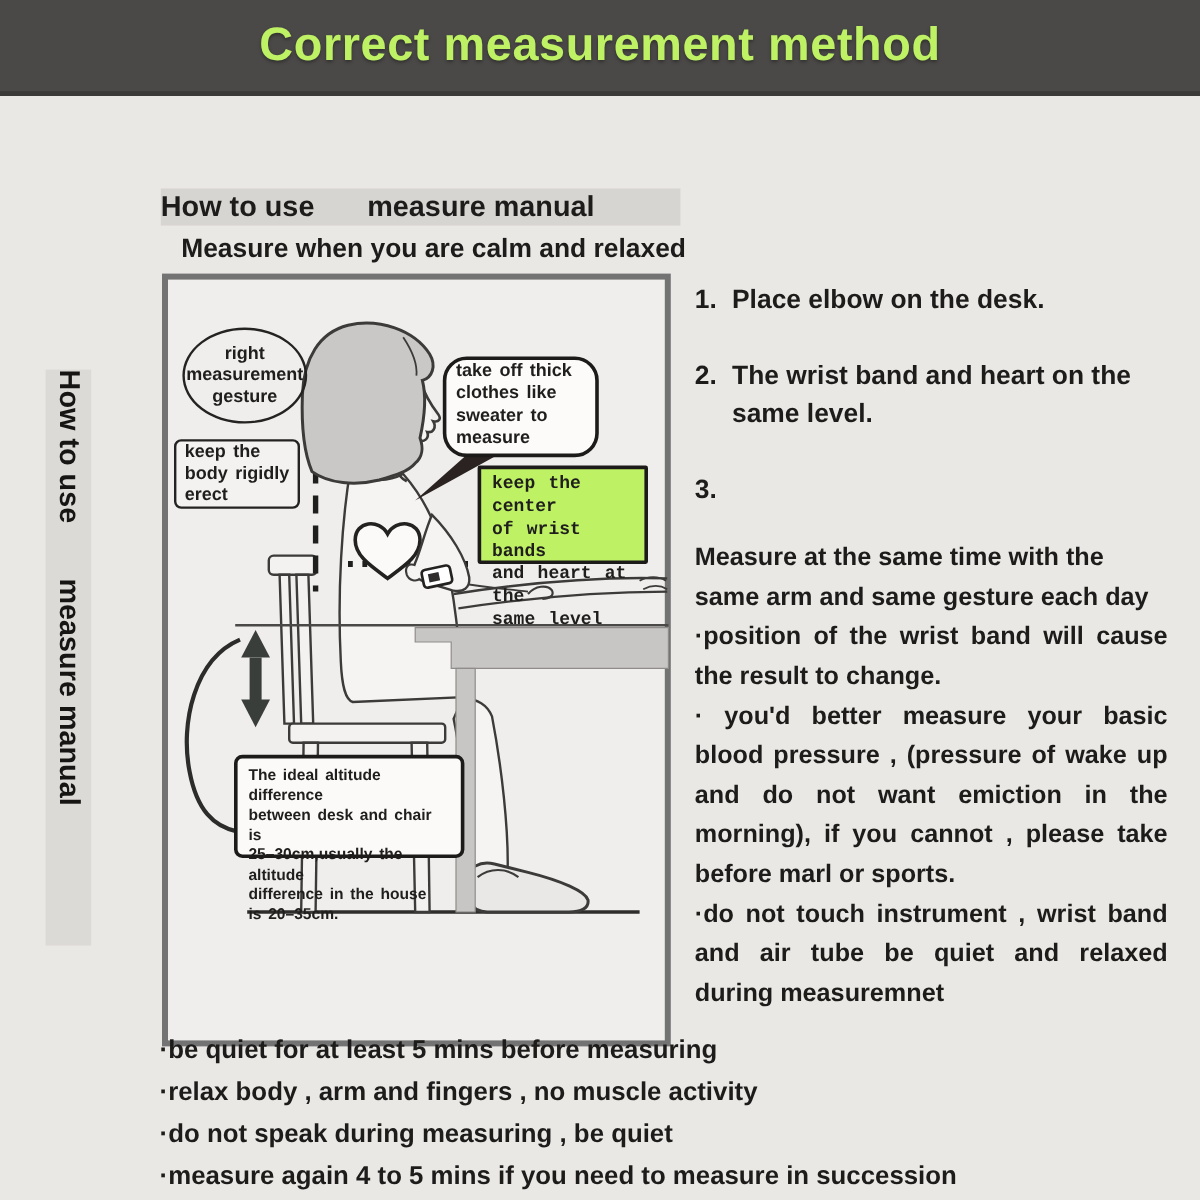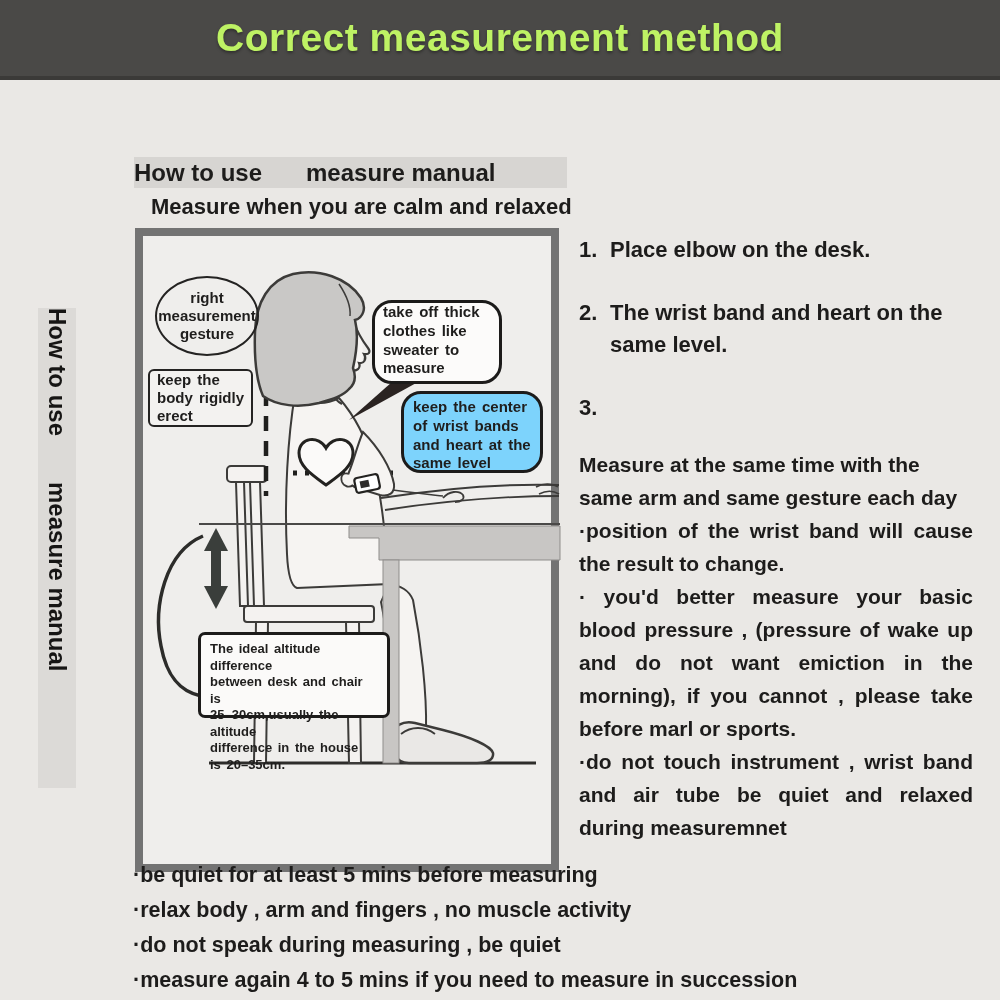--- a/index.html
+++ b/index.html
@@ -21,35 +21,35 @@
   .vgap{display:inline-block;width:46px;}
 
   
   .heading-band{position:absolute;left:134px;top:157px;width:433px;height:31px;background:#d7d5d2;
                 display:flex;align-items:center;font-size:24px;font-weight:700;}
   .hgap{display:inline-block;width:44px;}
   .subheading{position:absolute;left:135px;top:194px;font-size:22px;font-weight:700;margin-left:16px;}
 
   
   .figure-box{position:absolute;left:135px;top:228px;width:424px;height:644px;
-              background:#efeeec;border:8px solid #737373;box-sizing:border-box;}
+              background:#efeeec;border:5px solid #737373;box-sizing:border-box;}
   .figure-box svg{position:absolute;left:0;top:0;}
 
   .callout{position:absolute;box-sizing:border-box;color:#1f1e1d;font-weight:600;
            white-space:pre-line;word-spacing:2px;}
   .oval{left:12px;top:40px;width:104px;height:80px;border:2.5px solid #242322;border-radius:50%;
         display:flex;align-items:center;justify-content:center;text-align:center;
         font-size:15px;line-height:1.18;}
   .bubble{left:229px;top:64px;width:130px;height:84px;border:3px solid #1c1b1a;border-radius:20px;
           background:#fcfbfa;padding:0 8px;font-size:15px;line-height:1.25;}
   .erect{left:5px;top:133px;width:105px;height:58px;border:2.5px solid #242322;border-radius:6px;
          background:#f3f2f0;display:flex;align-items:center;justify-content:center;
          text-align:left;font-size:15px;line-height:1.18;}
-  .wristbox{left:258px;top:155px;width:142px;height:82px;border:3px solid #1c1b1a;border-radius:20px;
-            background:#7dd3fc;padding:4px 9px;font-size:15px;line-height:1.25;}
+  .wristbox{left:258px;top:155px;width:142px;height:82px;border:3px solid #1c1b1a;border-radius:2px;
+            background:#bef264;padding:4px 9px;font-size:15px;line-height:1.25;font-family:Liberation Mono, monospace;}
   .altbox{left:55px;top:396px;width:192px;height:86px;border:3.5px solid #1c1b1a;border-radius:7px;
           background:#fbfaf9;padding:6px 9px;font-size:13px;line-height:1.27;}
 
   
   .steps{position:absolute;left:579px;top:234px;width:398px;}
   .step{display:flex;font-size:22px;font-weight:600;line-height:32px;margin-bottom:31px;}
   .step .num{width:31px;flex:0 0 31px;}
   .step:nth-child(3){margin-bottom:26px;}
   .notes{position:absolute;left:579px;top:448px;width:394px;font-size:21px;font-weight:600;
          line-height:33px;}

